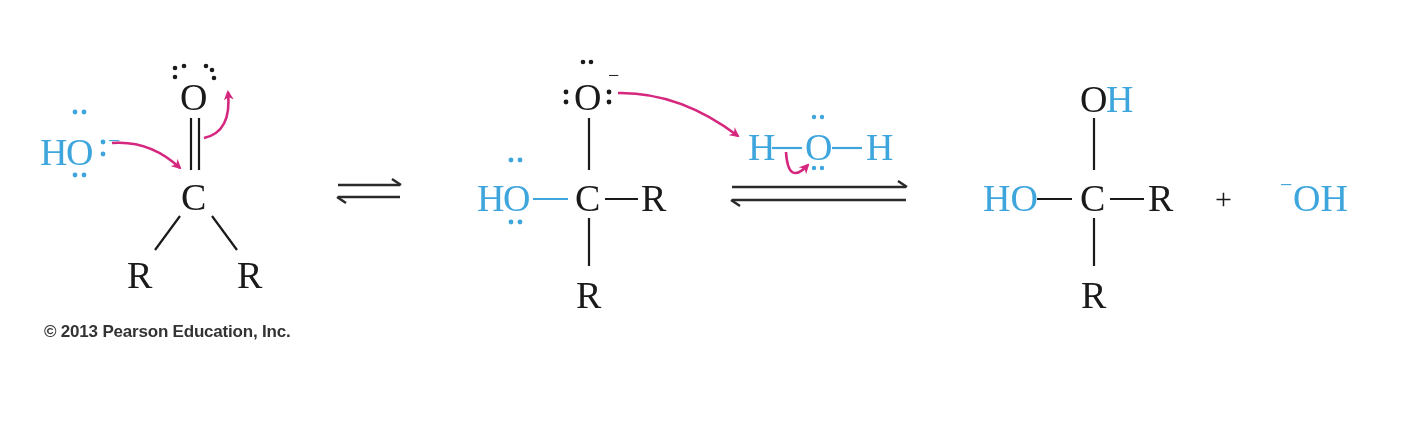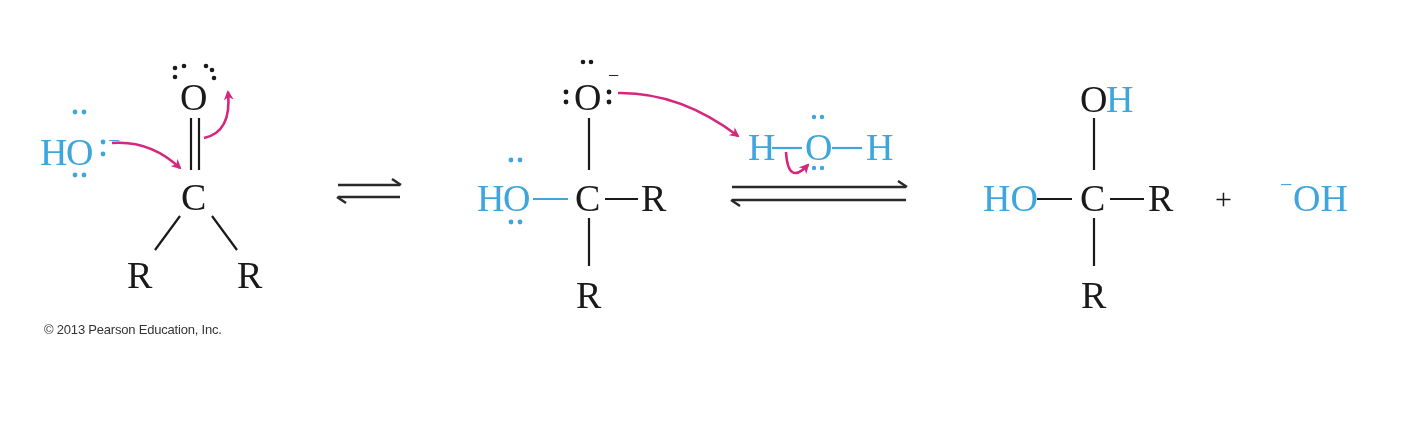--- a/index.html
+++ b/index.html
@@ -9,21 +9,21 @@
     .atom { font-size: 38px; }
     .blk { fill: #1a1a1a; }
     .blu { fill: #3ea6dc; }
     .bond-b { stroke: #1a1a1a; stroke-width: 2.2; fill: none; }
     .bond-u { stroke: #3ea6dc; stroke-width: 2.2; fill: none; }
     .dot-b { fill: #1a1a1a; }
     .dot-u { fill: #3ea6dc; }
     .arrow-m { stroke: #d6277f; stroke-width: 2.6; fill: none; }
     .arrowhead-m { fill: #d6277f; }
     .eq { stroke: #2a2a2a; stroke-width: 2.4; fill: none; }
-    .copyright { position: absolute; left: 44px; top: 322px; font-family: "Liberation Sans", "DejaVu Sans", sans-serif; font-size: 13px; color: #333; letter-spacing: -0.2px; }
+    .copyright { position: absolute; left: 44px; top: 322px; font-family: "Liberation Sans", "DejaVu Sans", sans-serif; font-size: 17px; color: #333; letter-spacing: -0.2px; font-weight: bold; }
   </style>
 </head>
 <body>
 
 <div class="stage">
 <svg width="1408" height="428" viewBox="0 0 1408 428" xmlns="http://www.w3.org/2000/svg">
   <defs>
     <marker id="mh" markerWidth="10" markerHeight="10" refX="8" refY="5" orient="auto" markerUnits="userSpaceOnUse">
       <path d="M0,0 L10,5 L0,10 L3,5 Z" class="arrowhead-m"></path>
     </marker>

